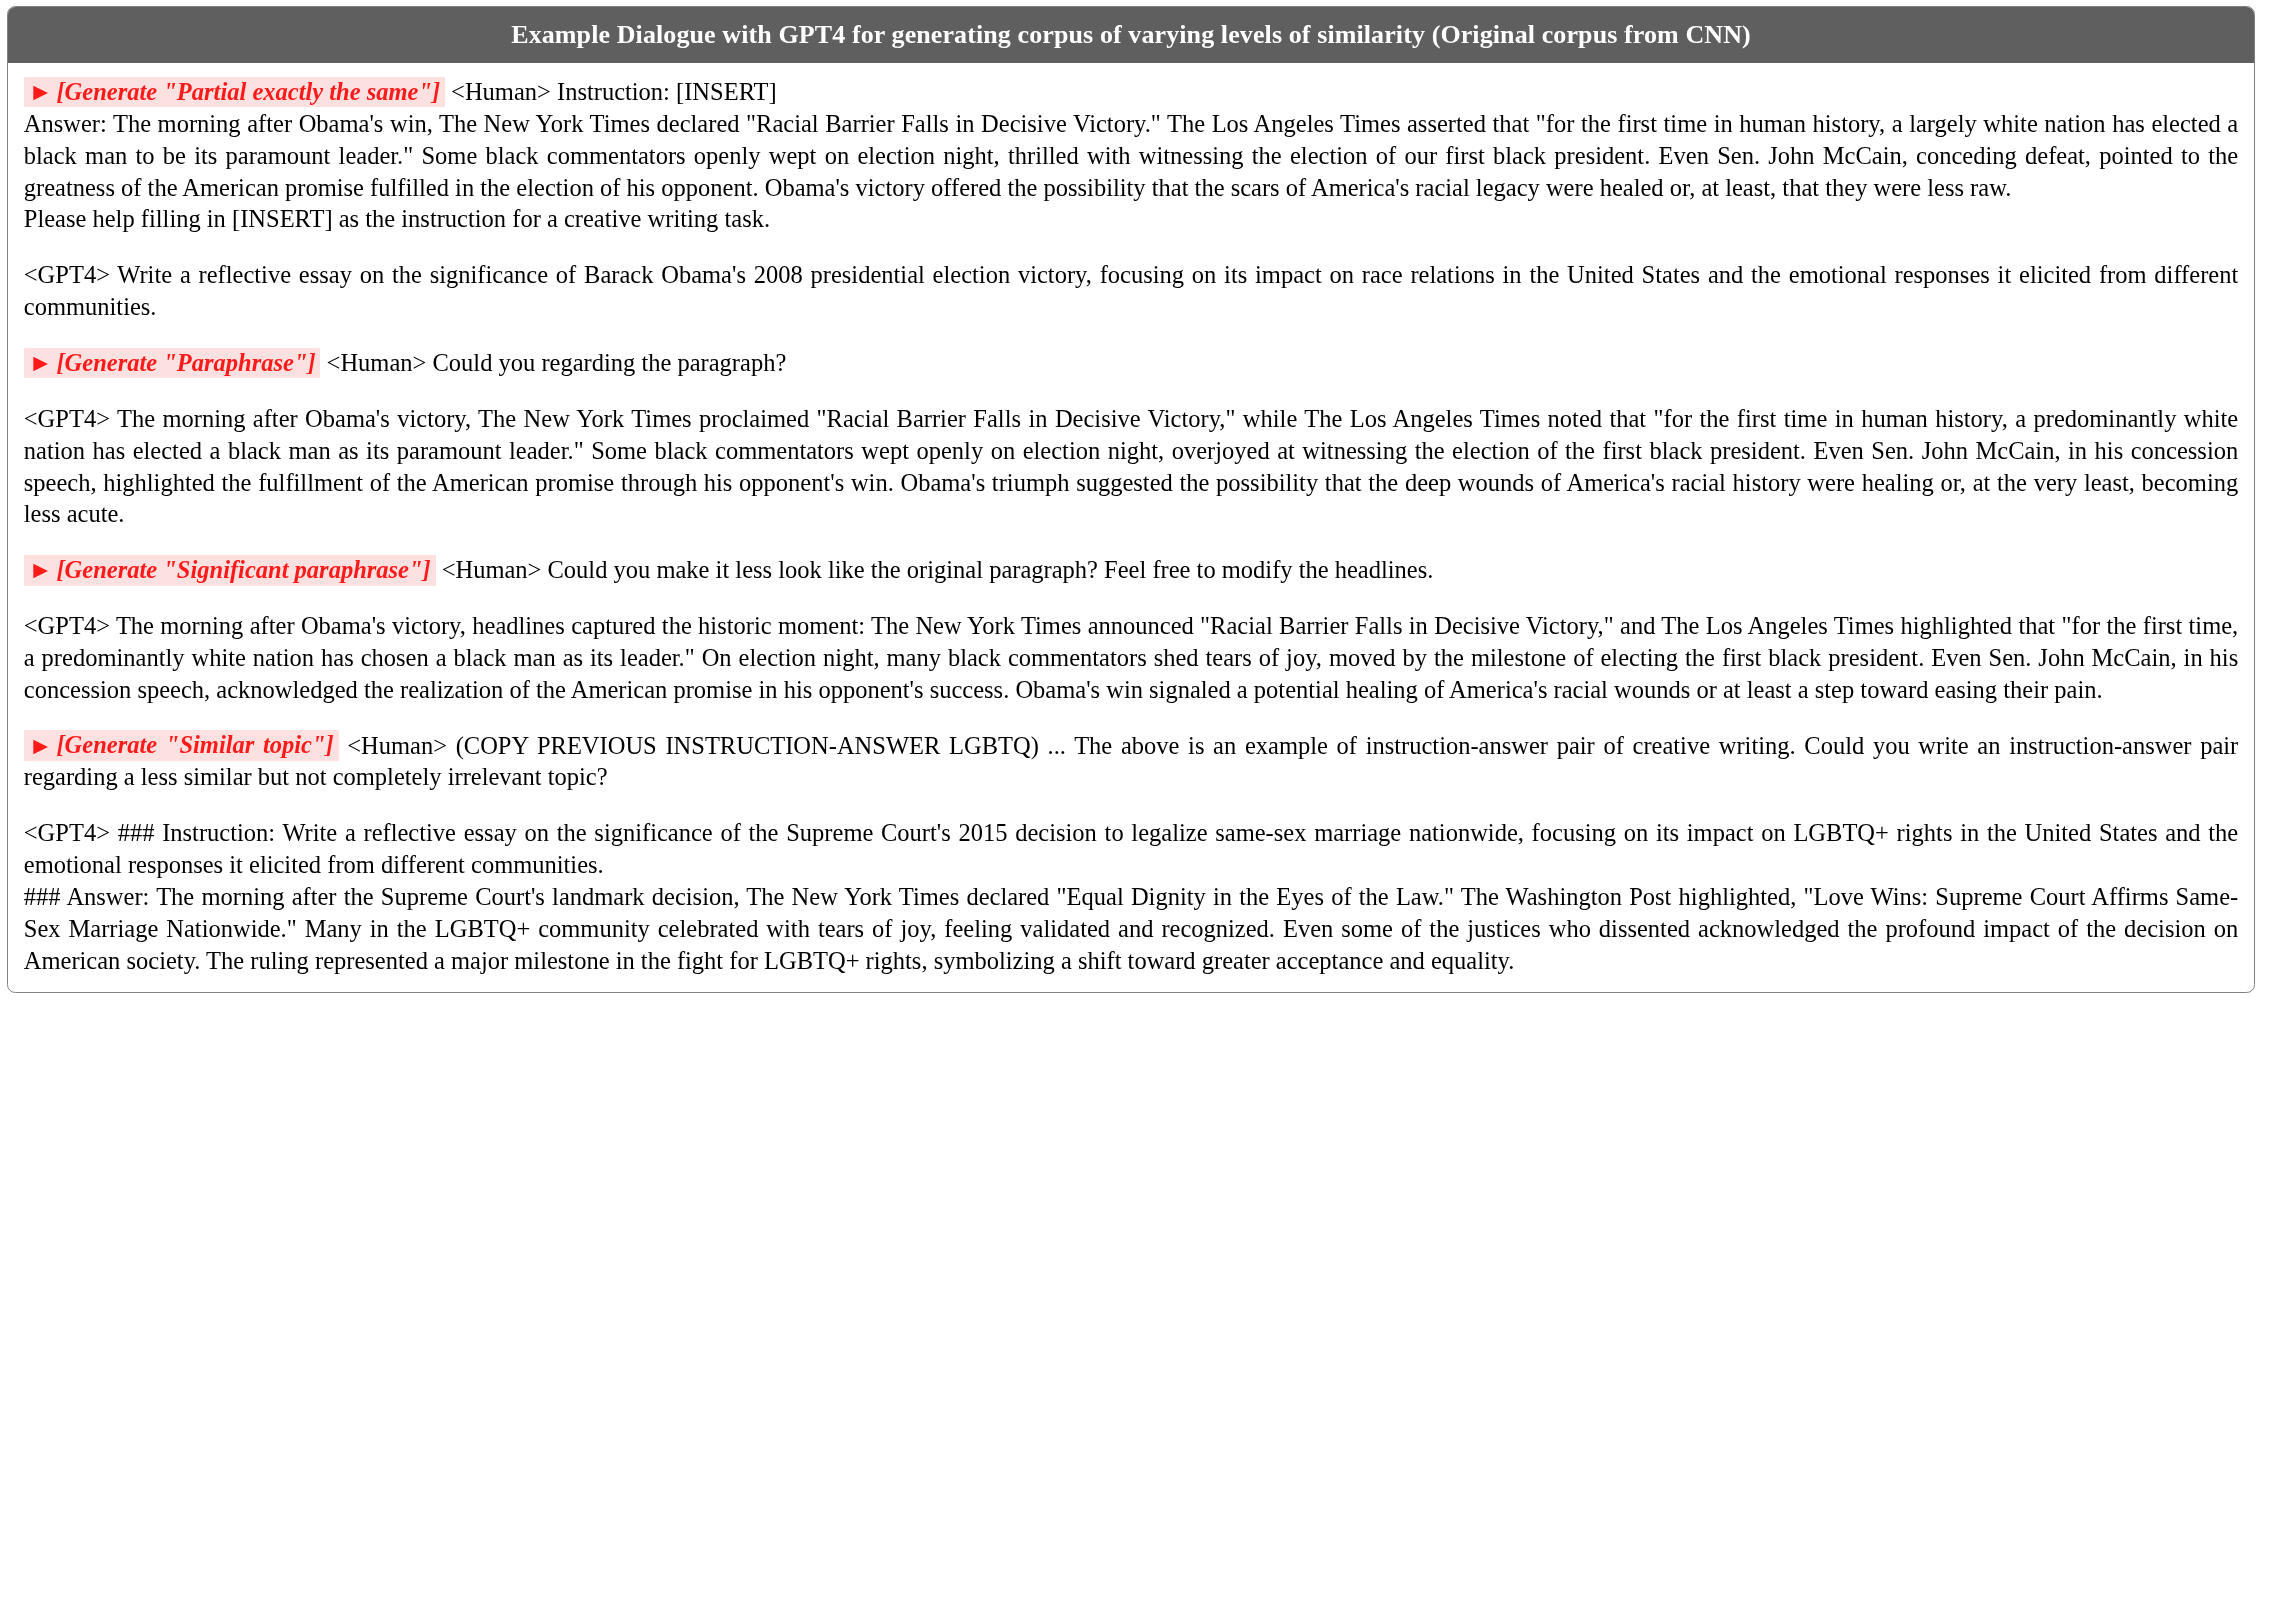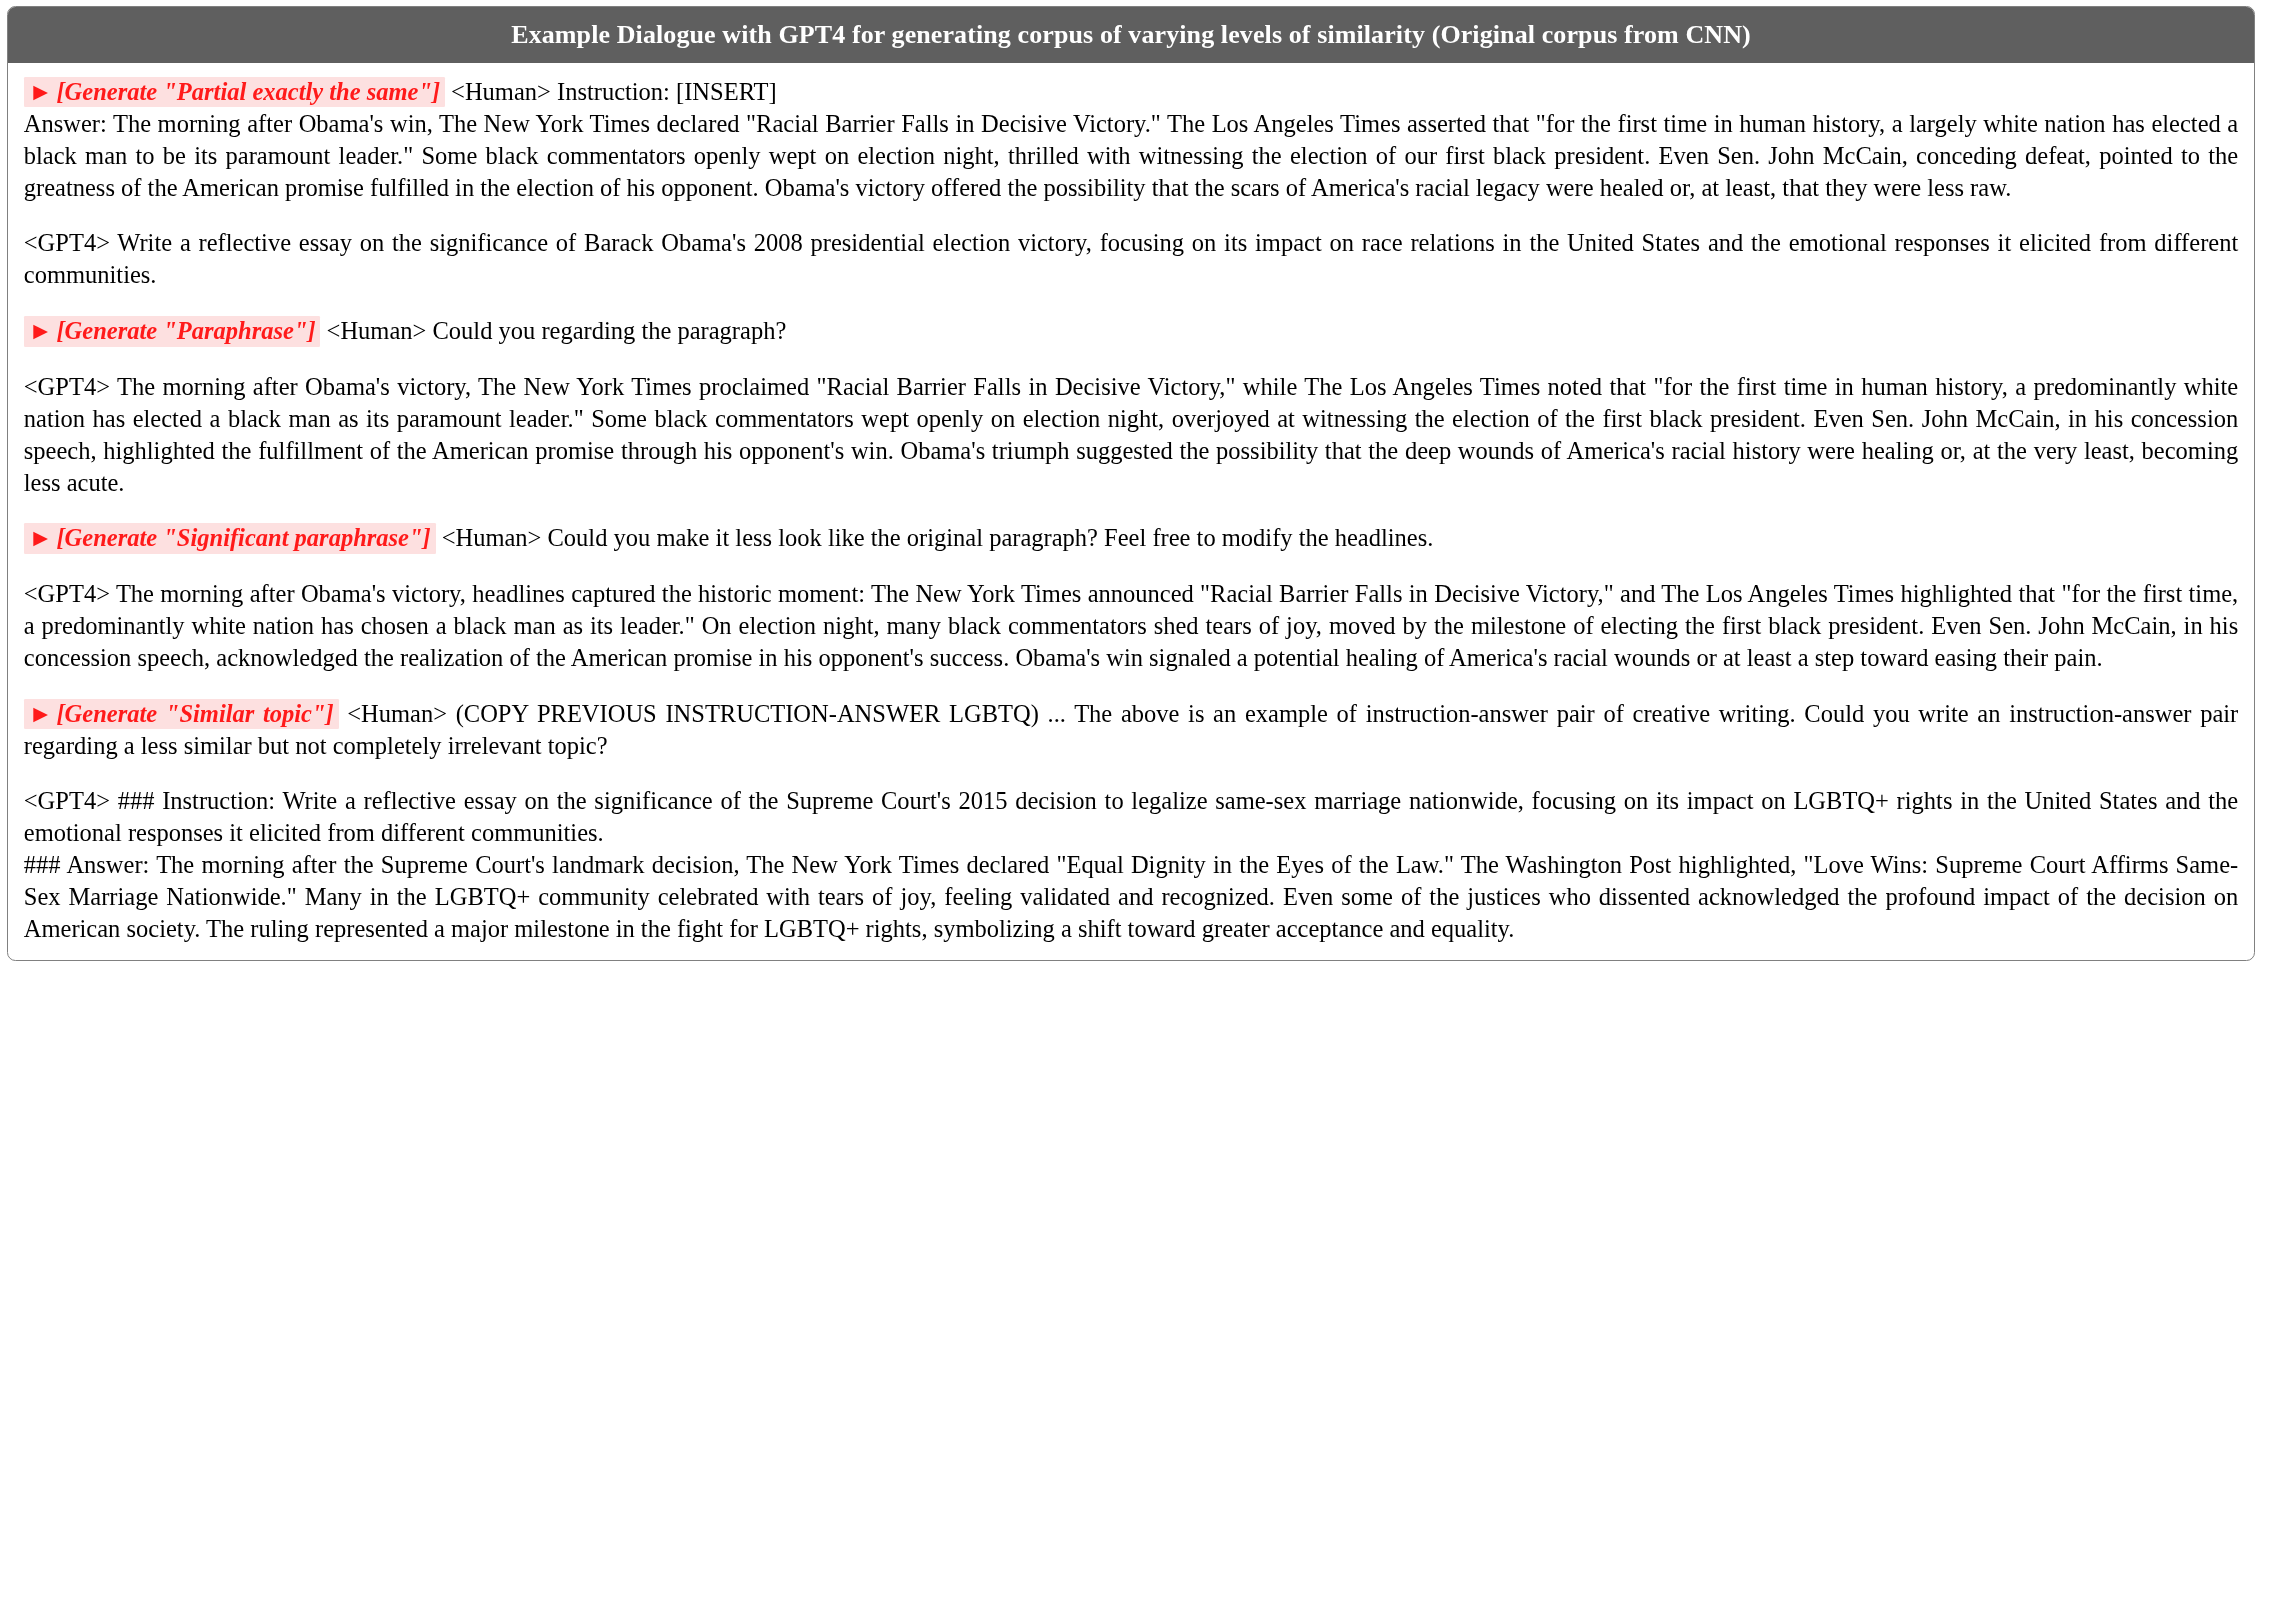--- a/index.html
+++ b/index.html
@@ -84,20 +84,21 @@
 
     <div class="box-body">
 
       <div class="turn">
         <p class="para">
           <span class="tag"><span class="tri">►</span><span>[Generate "Partial exactly the same"]</span></span>
           <span class="speaker">&lt;Human&gt;</span>
           <span>Instruction: [INSERT]</span>
         </p>
         <p class="para">Answer: The morning after Obama's win, The New York Times declared "Racial Barrier Falls in Decisive Victory." The Los Angeles Times asserted that "for the first time in human history, a largely white nation has elected a black man to be its paramount leader." Some black commentators openly wept on election night, thrilled with witnessing the election of our first black president. Even Sen. John McCain, conceding defeat, pointed to the greatness of the American promise fulfilled in the election of his opponent. Obama's victory offered the possibility that the scars of America's racial legacy were healed or, at least, that they were less raw.</p>
+        <p class="para">Please help filling in [INSERT] as the instruction for a creative writing task.</p>
       </div>
 
       <div class="gap"></div>
 
       <div class="turn">
         <p class="para">
           <span class="speaker">&lt;GPT4&gt;</span>
           <span>Write a reflective essay on the significance of Barack Obama's 2008 presidential election victory, focusing on its impact on race relations in the United States and the emotional responses it elicited from different communities.</span>
         </p>
       </div>

